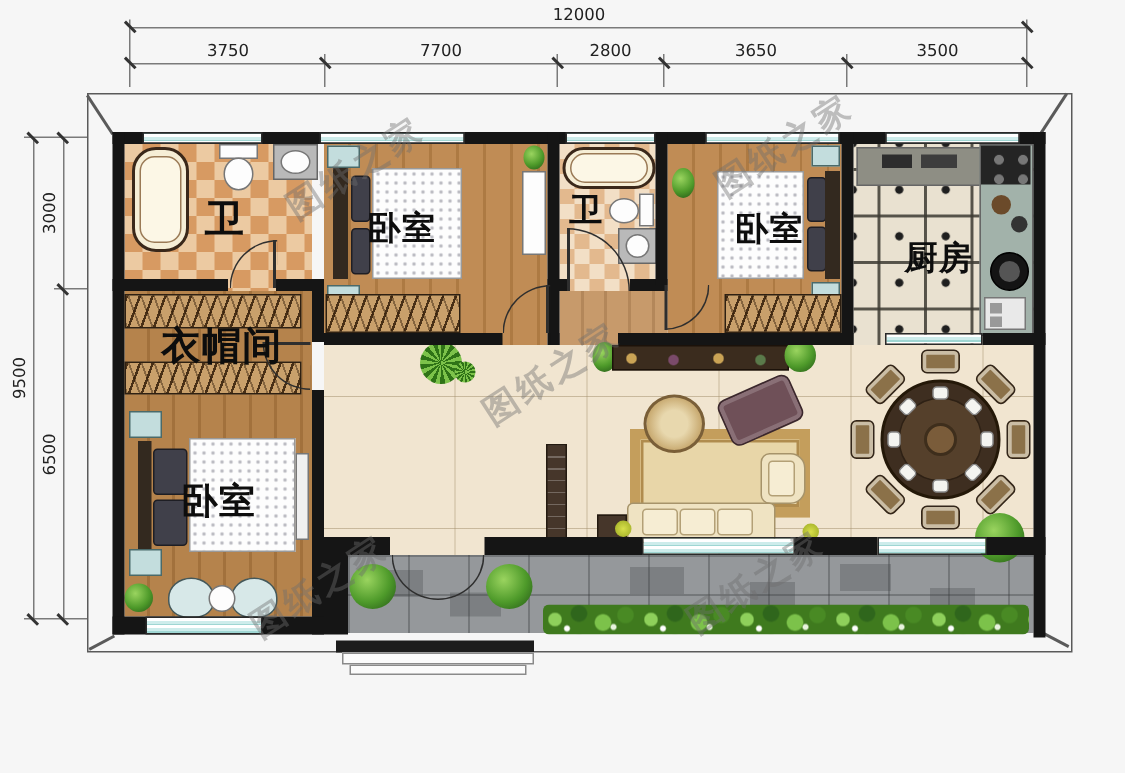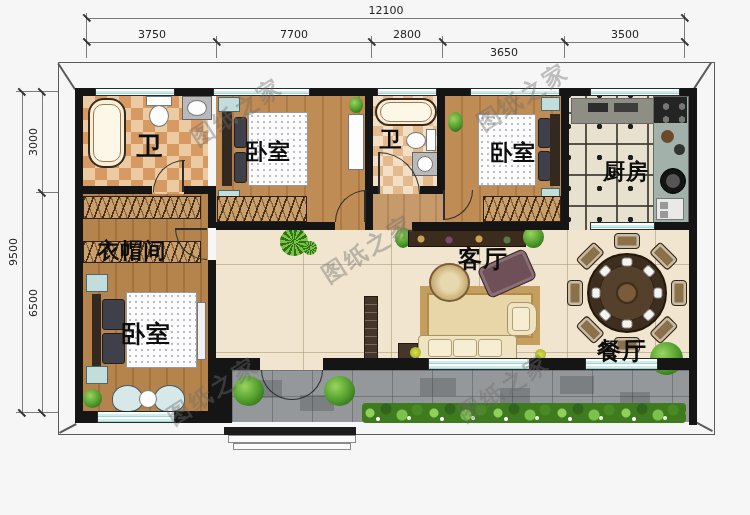--- a/index.html
+++ b/index.html
@@ -259,24 +259,22 @@
   <div class="arc arc-br" style="left:292px;top:370px;width:31px;height:30px;"></div>
 
   <div class="step" style="left:228px;top:435px;width:128px;height:8px;"></div>
   <div class="step" style="left:233px;top:443px;width:118px;height:7px;"></div>
 
   <div class="rl" style="left:150px;top:146px;font-size:26px;">卫</div>
   <div class="rl" style="left:268px;top:152px;font-size:22px;">卧室</div>
   <div class="rl" style="left:391px;top:140px;font-size:22px;">卫</div>
   <div class="rl" style="left:513px;top:153px;font-size:22px;">卧室</div>
   <div class="rl" style="left:626px;top:172px;font-size:22px;">厨房</div>
-  <div class="rl" style="left:132px;top:231px;font-size:22px;margin-top:20px;">衣帽间</div>
-  <div class="rl" style="left:483px;top:259px;font-size:24px;">客厅</div>
+  <div class="rl" style="left:148px;top:231px;font-size:26px;">衣帽间</div>
   <div class="rl" style="left:146px;top:334px;font-size:24px;">卧室</div>
-  <div class="rl" style="left:622px;top:351px;font-size:24px;">餐厅</div>
 
   <div class="wm" style="left:237px;top:112px;">图纸之家</div>
   <div class="wm" style="left:523px;top:97px;">图纸之家</div>
   <div class="wm" style="left:368px;top:249px;">图纸之家</div>
   <div class="wm" style="left:504px;top:388px;">图纸之家</div>
   <div class="wm" style="left:213px;top:391px;">图纸之家</div>
 
   <div class="dl" style="left:87px;top:18px;width:598px;height:1px;"></div>
   <div class="dl" style="left:87px;top:42px;width:598px;height:1px;"></div>
   <div class="dl" style="left:86px;top:13px;width:1px;height:45px;"></div>
@@ -286,25 +284,25 @@
   <div class="dl" style="left:442px;top:36px;width:1px;height:22px;"></div>
   <div class="dl" style="left:564px;top:36px;width:1px;height:22px;"></div>
   <div class="tick" style="left:82px;top:17px;"></div>
   <div class="tick" style="left:680px;top:17px;"></div>
   <div class="tick" style="left:82px;top:41px;"></div>
   <div class="tick" style="left:212px;top:41px;"></div>
   <div class="tick" style="left:367px;top:41px;"></div>
   <div class="tick" style="left:438px;top:41px;"></div>
   <div class="tick" style="left:560px;top:41px;"></div>
   <div class="tick" style="left:680px;top:41px;"></div>
-  <div class="dt" style="left:386px;top:10px;">12100</div>
+  <div class="dt" style="left:386px;top:10px;">12000</div>
   <div class="dt" style="left:152px;top:34px;">3750</div>
   <div class="dt" style="left:294px;top:34px;">7700</div>
   <div class="dt" style="left:407px;top:34px;">2800</div>
-  <div class="dt" style="left:504px;top:34px;margin-top:18px;">3650</div>
+  <div class="dt" style="left:504px;top:34px;">3650</div>
   <div class="dt" style="left:625px;top:34px;">3500</div>
 
   <div class="dl" style="left:22px;top:92px;width:1px;height:321px;"></div>
   <div class="dl" style="left:42px;top:92px;width:1px;height:321px;"></div>
   <div class="dl" style="left:16px;top:91px;width:42px;height:1px;"></div>
   <div class="dl" style="left:36px;top:192px;width:22px;height:1px;"></div>
   <div class="dl" style="left:16px;top:412px;width:42px;height:1px;"></div>
   <div class="tick" style="left:17px;top:91px;"></div>
   <div class="tick" style="left:17px;top:412px;"></div>
   <div class="tick" style="left:37px;top:91px;"></div>

